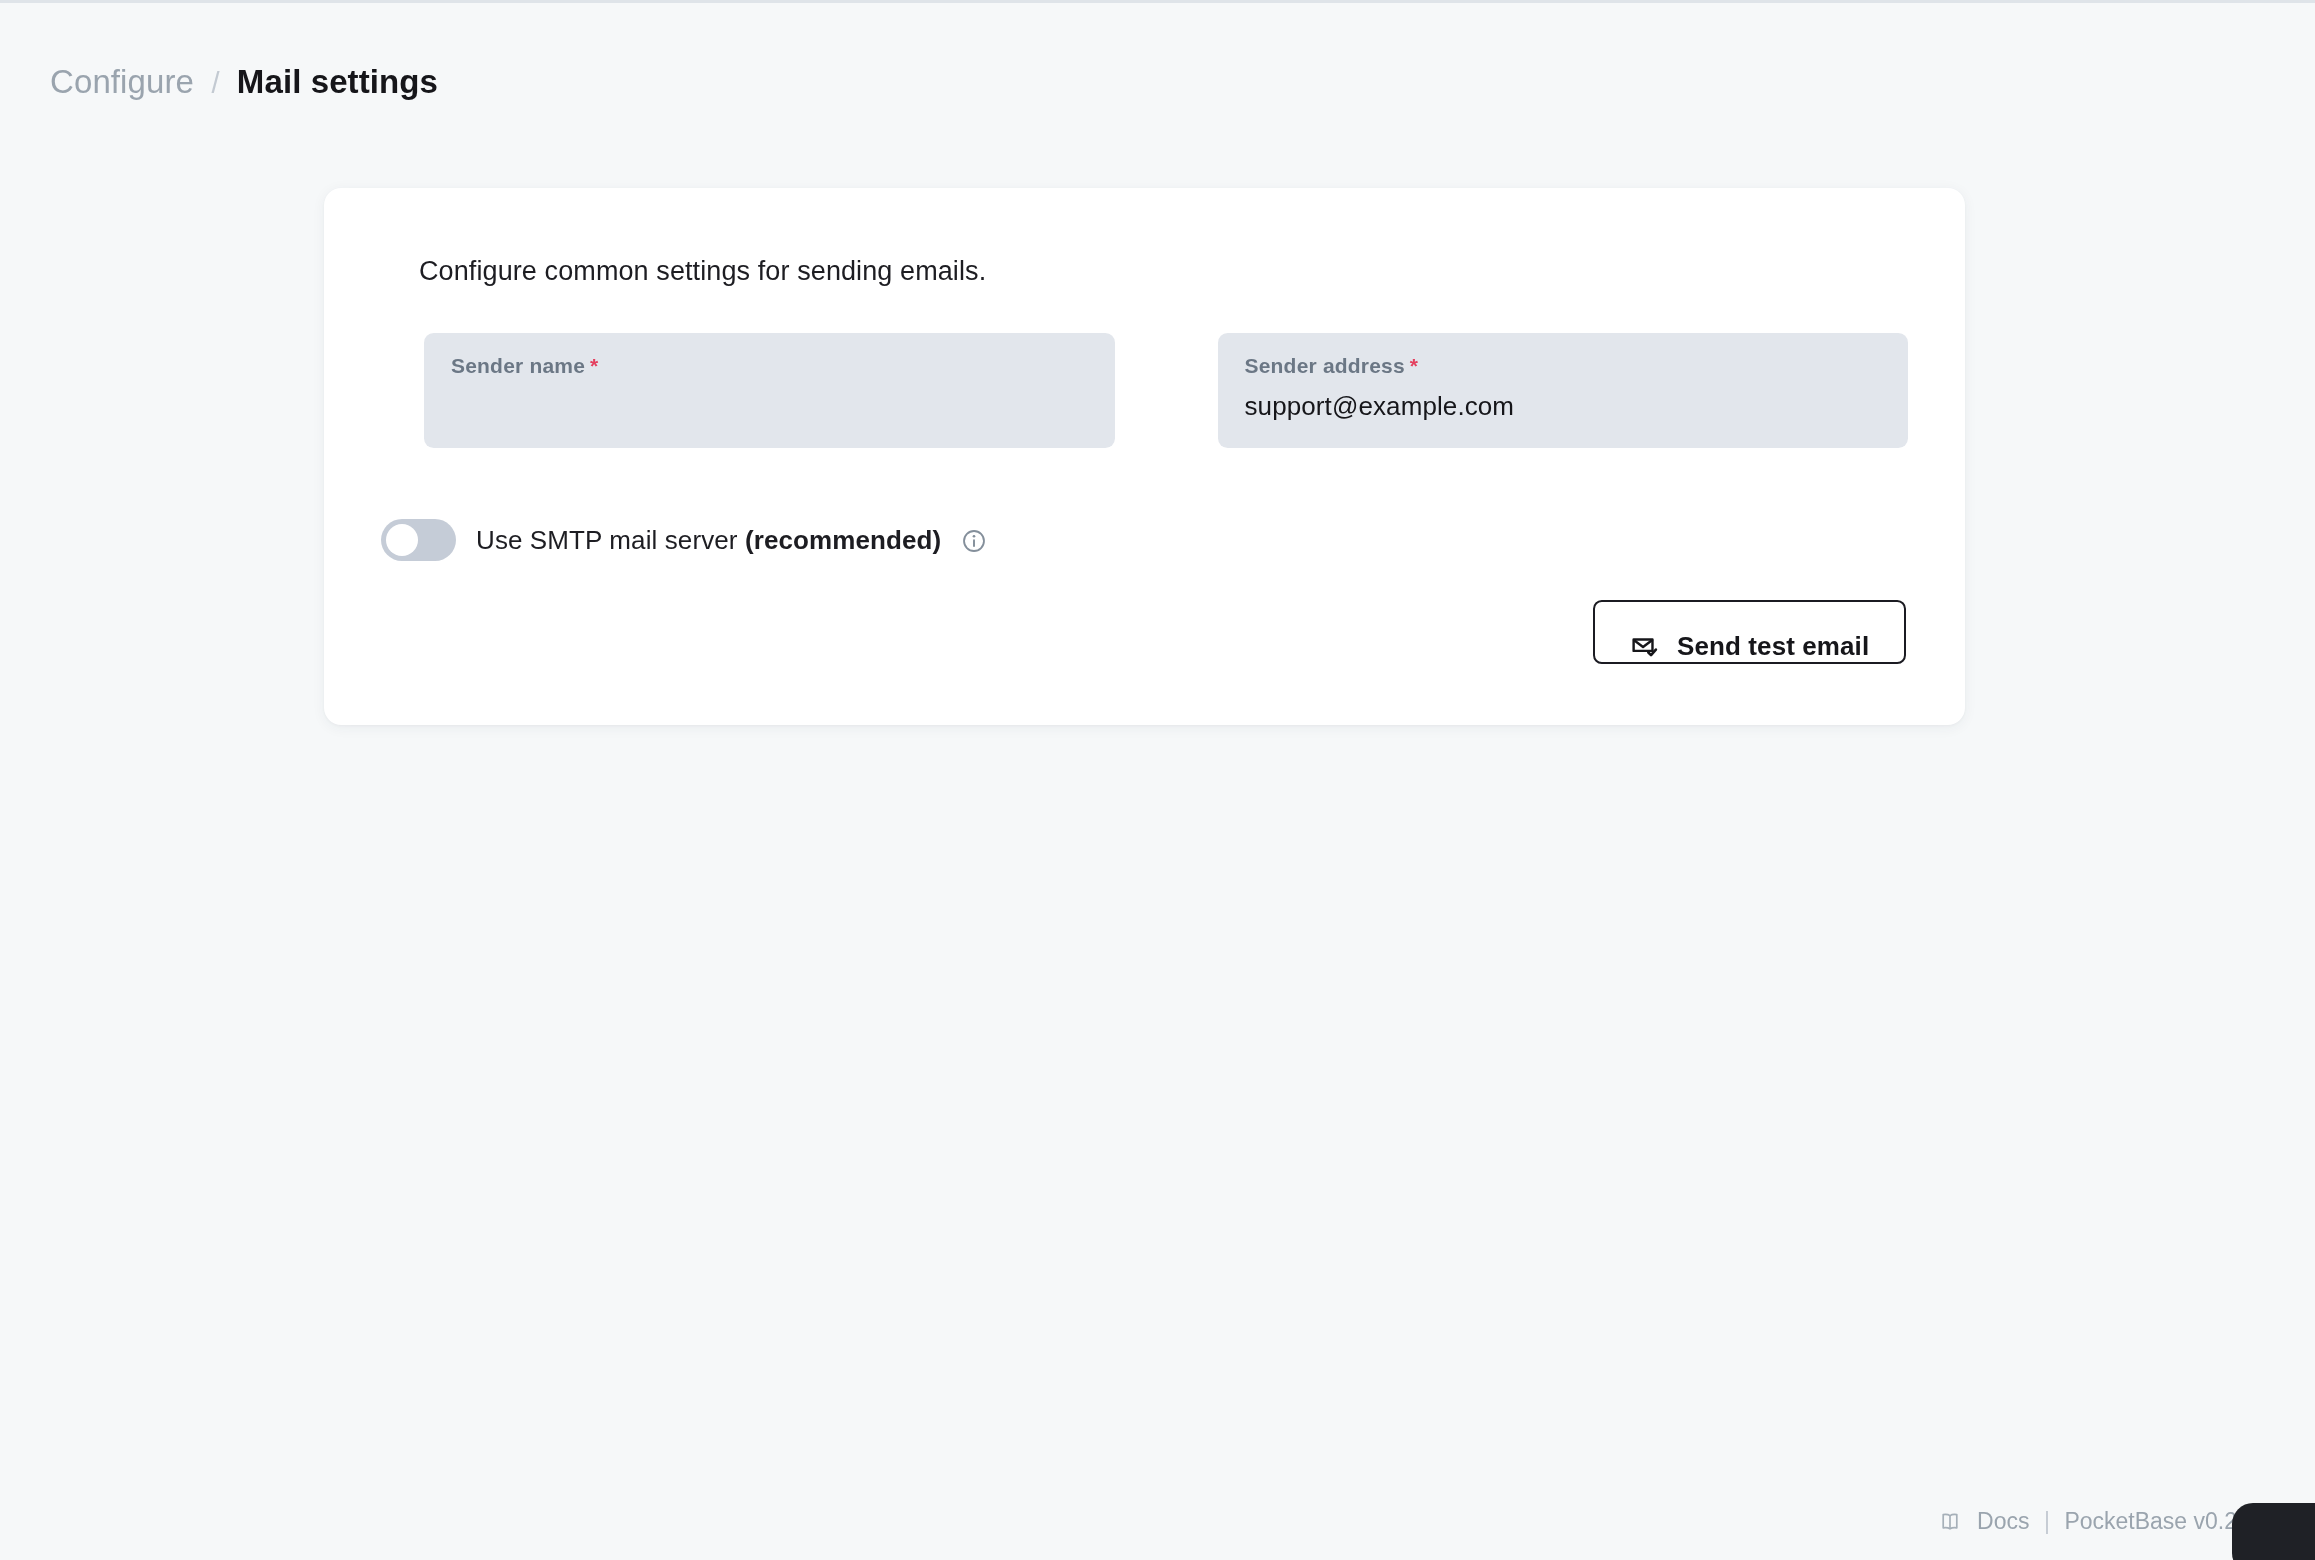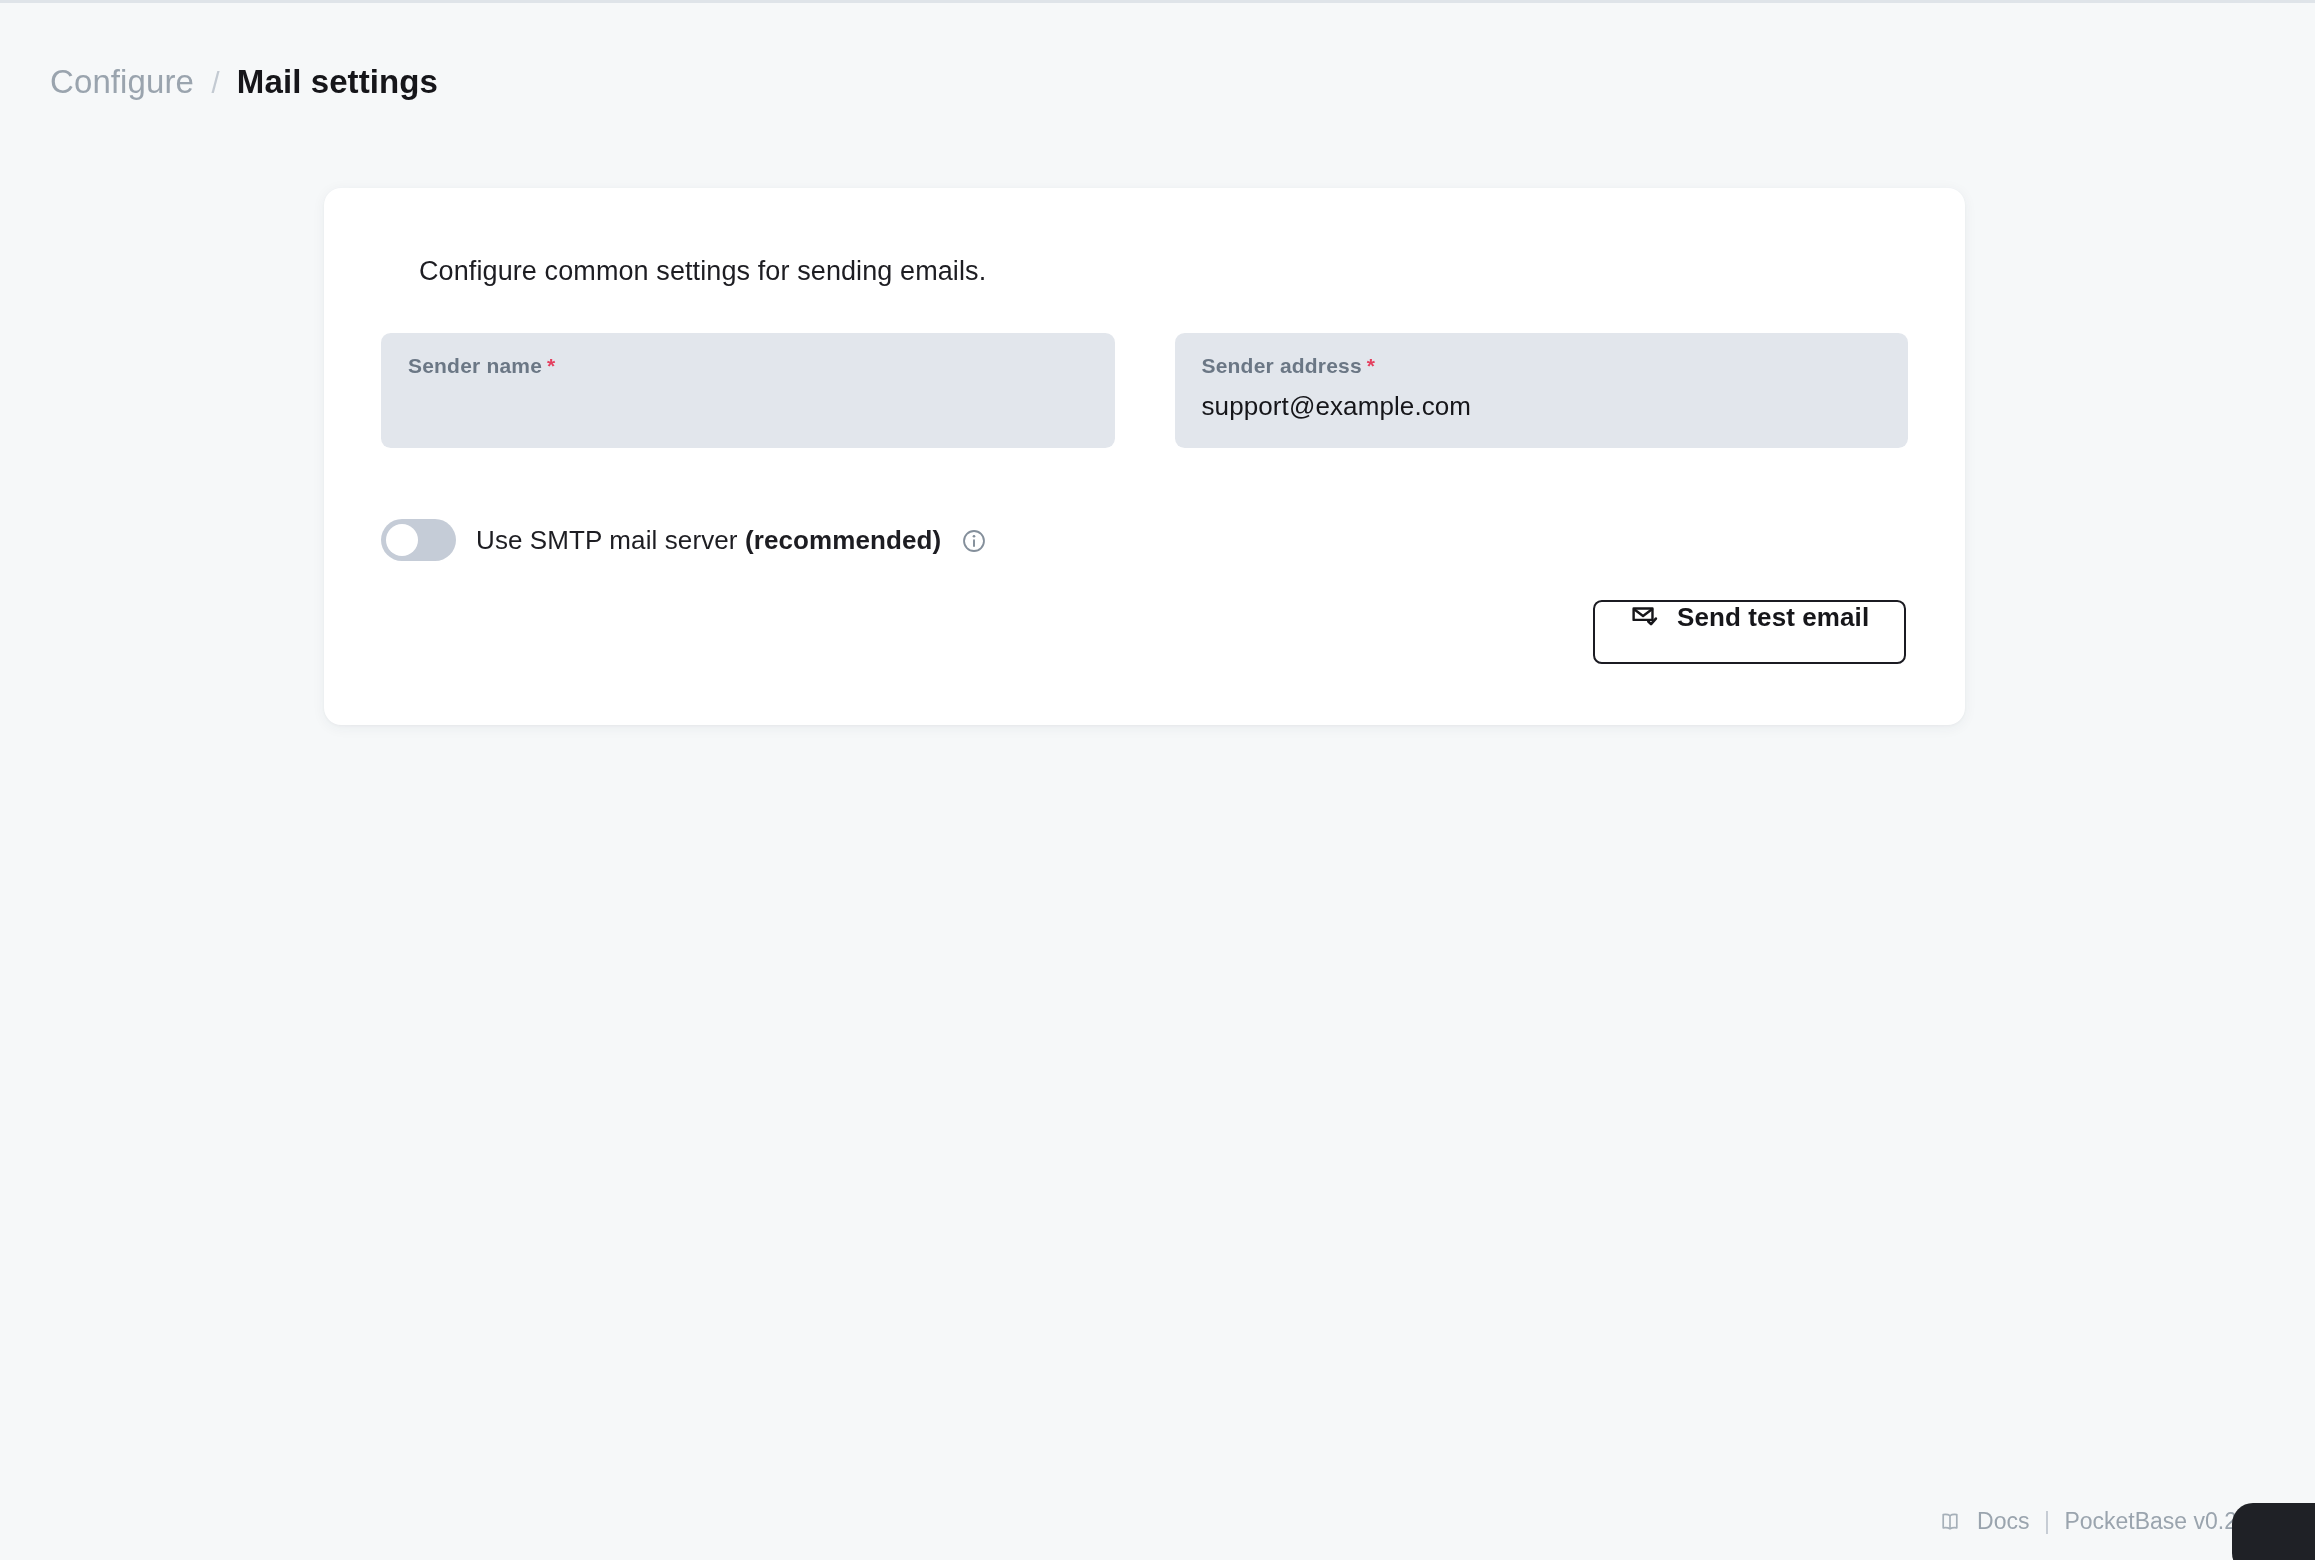--- a/index.html
+++ b/index.html
@@ -81,20 +81,21 @@
     gap: 60px;
   }
   .field {
     flex: 1 1 0;
     background: #e2e6ec;
     border-radius: 9.7px;
     height: 115px;
     padding: 21px 27px 16px 27px;
     cursor: text;
     position: relative;
+    margin-left: 43px;
   }
   .field-label {
     font-size: 21px;
     font-weight: 700;
     color: #6b7785;
     letter-spacing: 0.2px;
     display: flex;
     align-items: flex-start;
     gap: 4.8px;
   }
@@ -162,21 +163,21 @@
   .send-btn {
     position: absolute;
     left: 1593px;
     top: 597px;
     width: 313px;
     height: 64px;
     background: #ffffff;
     border: 2.9px solid #1b1b22;
     border-radius: 8.7px;
     display: flex;
-    align-items: flex-start;
+    align-items: flex-end;
     justify-content: center;
     gap: 18.3px;
     cursor: pointer;
     font-size: 26px;
     font-weight: 700;
     color: #16161a;
     letter-spacing: 0.1px;
   }
   .send-btn .mail-check-icon {
     width: 29px;

